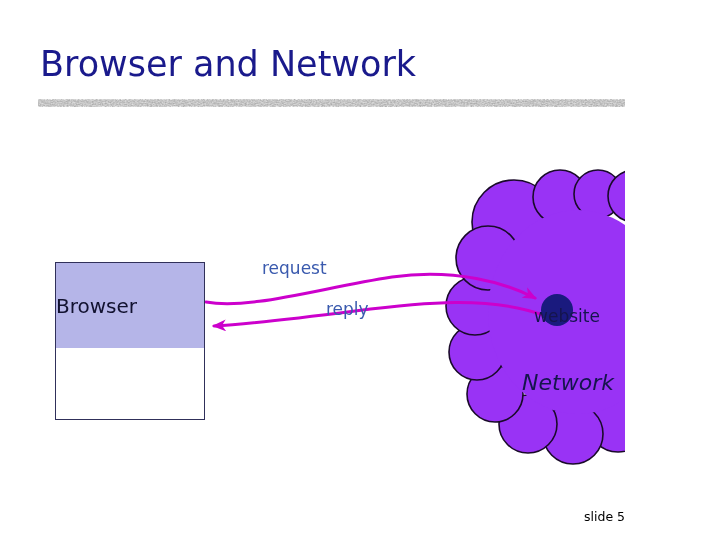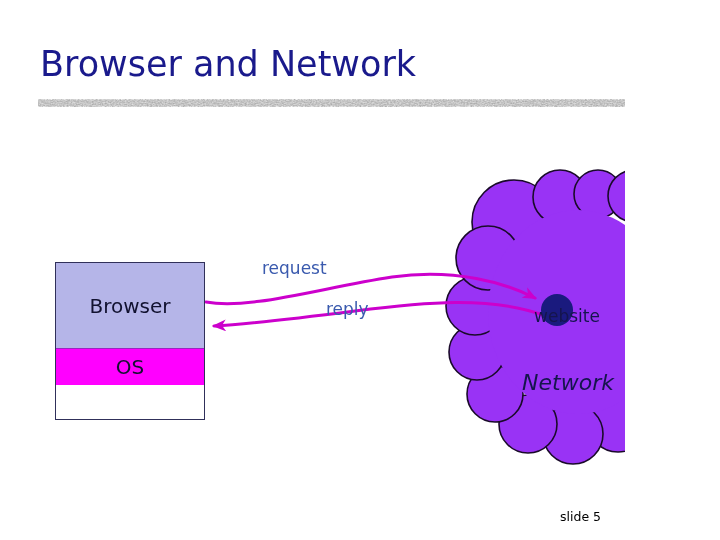--- a/index.html
+++ b/index.html
@@ -17,32 +17,32 @@
   .cloud-bump{fill:var(--cloud-purple,#9933f5);stroke:var(--cloud-stroke,#1a0a2a);stroke-width:1.6;}
   .cloud-core{fill:var(--cloud-purple,#9933f5);stroke:none;}
   .arrow-line{fill:none;stroke:var(--arrow-magenta,#cc00cc);stroke-width:3;stroke-linecap:round;}
   .arrow-head{fill:var(--arrow-magenta,#cc00cc);}
   .site-dot{fill:var(--dot-navy,#1a1a7e);}
   .stack{
     position:absolute;left:55px;top:262px;width:150px;height:158px;
     border:1px solid var(--box-border,#30305a);box-sizing:border-box;
     display:flex;flex-direction:column;
   }
-  .cell{display:flex;align-items:center;justify-content:center;
+  .cell{display:flex;align-items:center;
     color:var(--stack-text,#121230);font-size:20px;}
   .cell-browser{height:85px;background:var(--box-lavender,#b5b5e8);}
   .cell-os{height:36px;background:var(--magenta,#ff00ff);border-top:1px solid rgba(70,70,140,.55);}
   .cell-hardware{height:33px;background:var(--magenta,#ff00ff);border-top:2px solid var(--separator-purple,#9955aa);}
   .flow-label{position:absolute;font-size:17px;color:var(--label-blue,#3a5aae);white-space:nowrap;}
   .lbl-request{left:262px;top:258px;}
   .lbl-reply{left:326px;top:299px;}
   .cloud-label{position:absolute;color:var(--cloud-text,#15154d);text-align:center;white-space:nowrap;margin-top:40px;}
   .lbl-website{left:529px;top:266px;width:76px;font-size:17px;}
   .lbl-network{left:514px;top:330px;width:108px;font-size:22px;font-style:italic;}
-  .footer{position:absolute;right:24px;top:509px;font-size:12.5px;color:var(--footer-black,#000);}
+  .footer{position:absolute;right:0;top:509px;font-size:12.5px;color:var(--footer-black,#000);}
 </style>
 </head>
 <body>
 
 <div class="slide">
 
   <h1 class="title">Browser and Network</h1>
 
   <svg class="rule" width="612" height="8">
     <defs>
@@ -84,23 +84,20 @@
     <path class="arrow-line" d="M 206 302 C 250 310, 320 288, 392 277 C 455 268, 506 283, 535 298" marker-end="url(#ah)"></path>
     <path class="arrow-line" d="M 543 315 C 490 296, 425 302, 355 311 C 300 318, 252 324, 214 326" marker-end="url(#ah)"></path>
 
     <circle class="site-dot" cx="557" cy="310" r="16"></circle>
   </svg>
 
   <div class="stack">
     <div class="cell cell-browser">
       <span>Browser</span>
     </div>
-    <div class="cell cell-os">
-      <span>OS</span>
-    </div>
   </div>
 
   <div class="flow-label lbl-request">request</div>
   <div class="flow-label lbl-reply">reply</div>
 
   <div class="cloud-label lbl-website">website</div>
   <div class="cloud-label lbl-network">Network</div>
 
   <div class="footer">slide 5</div>
 

